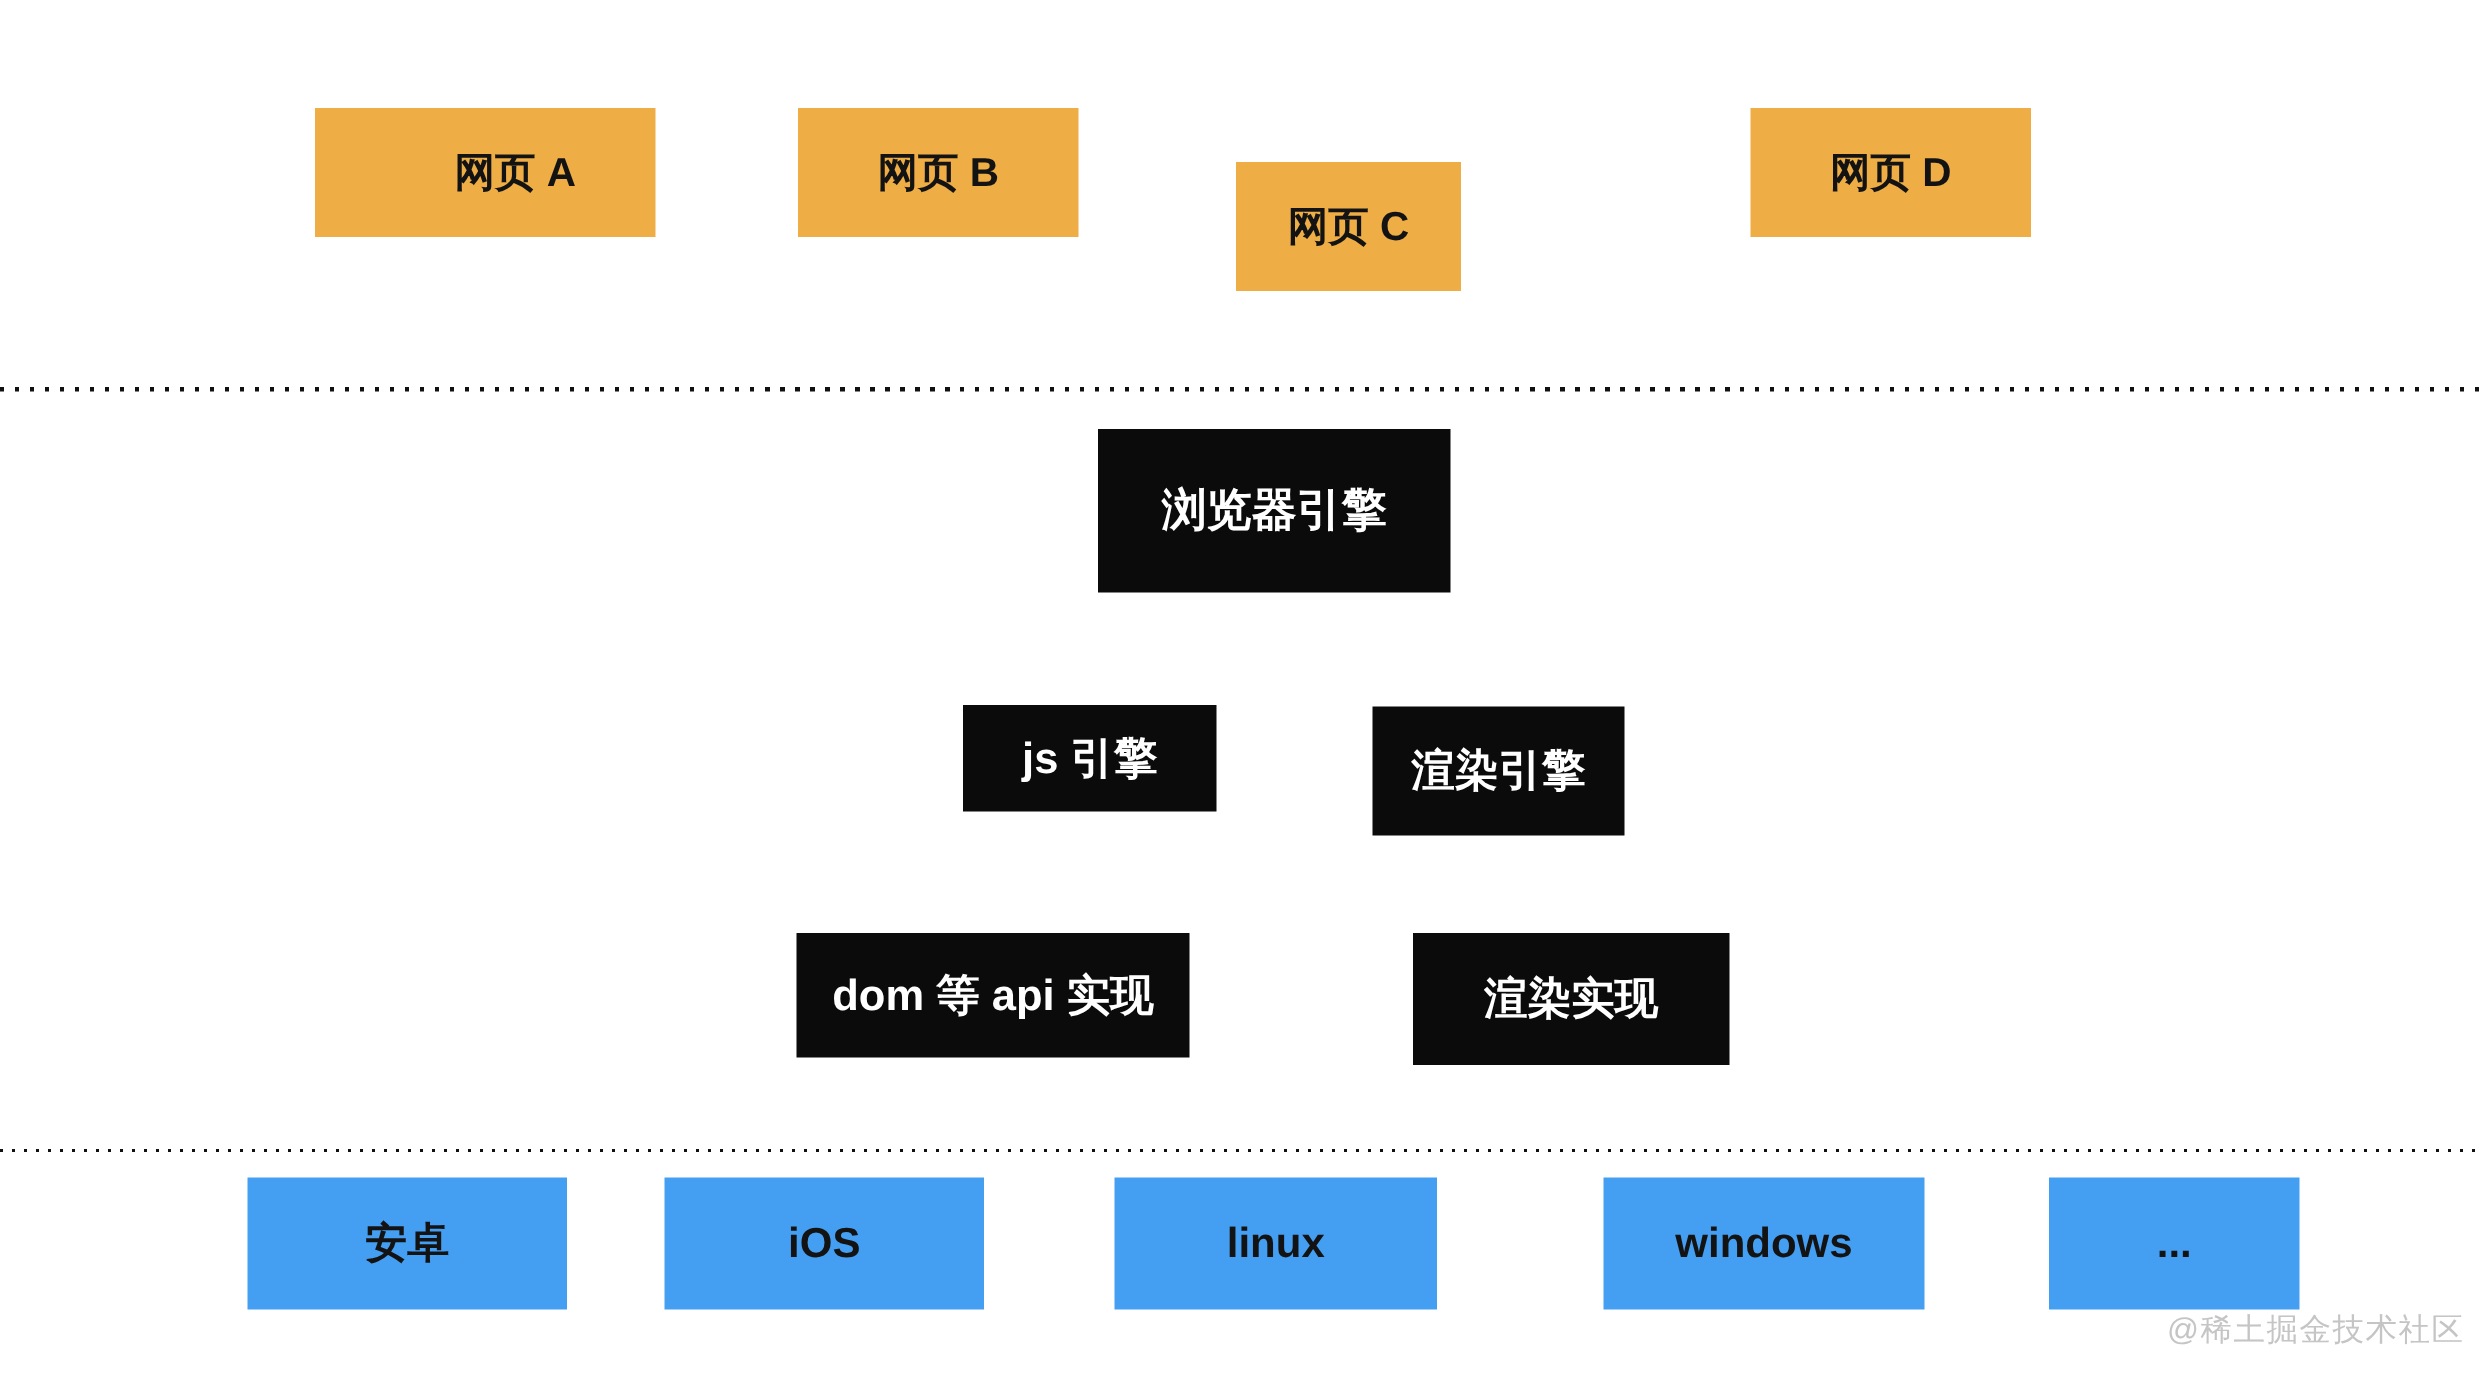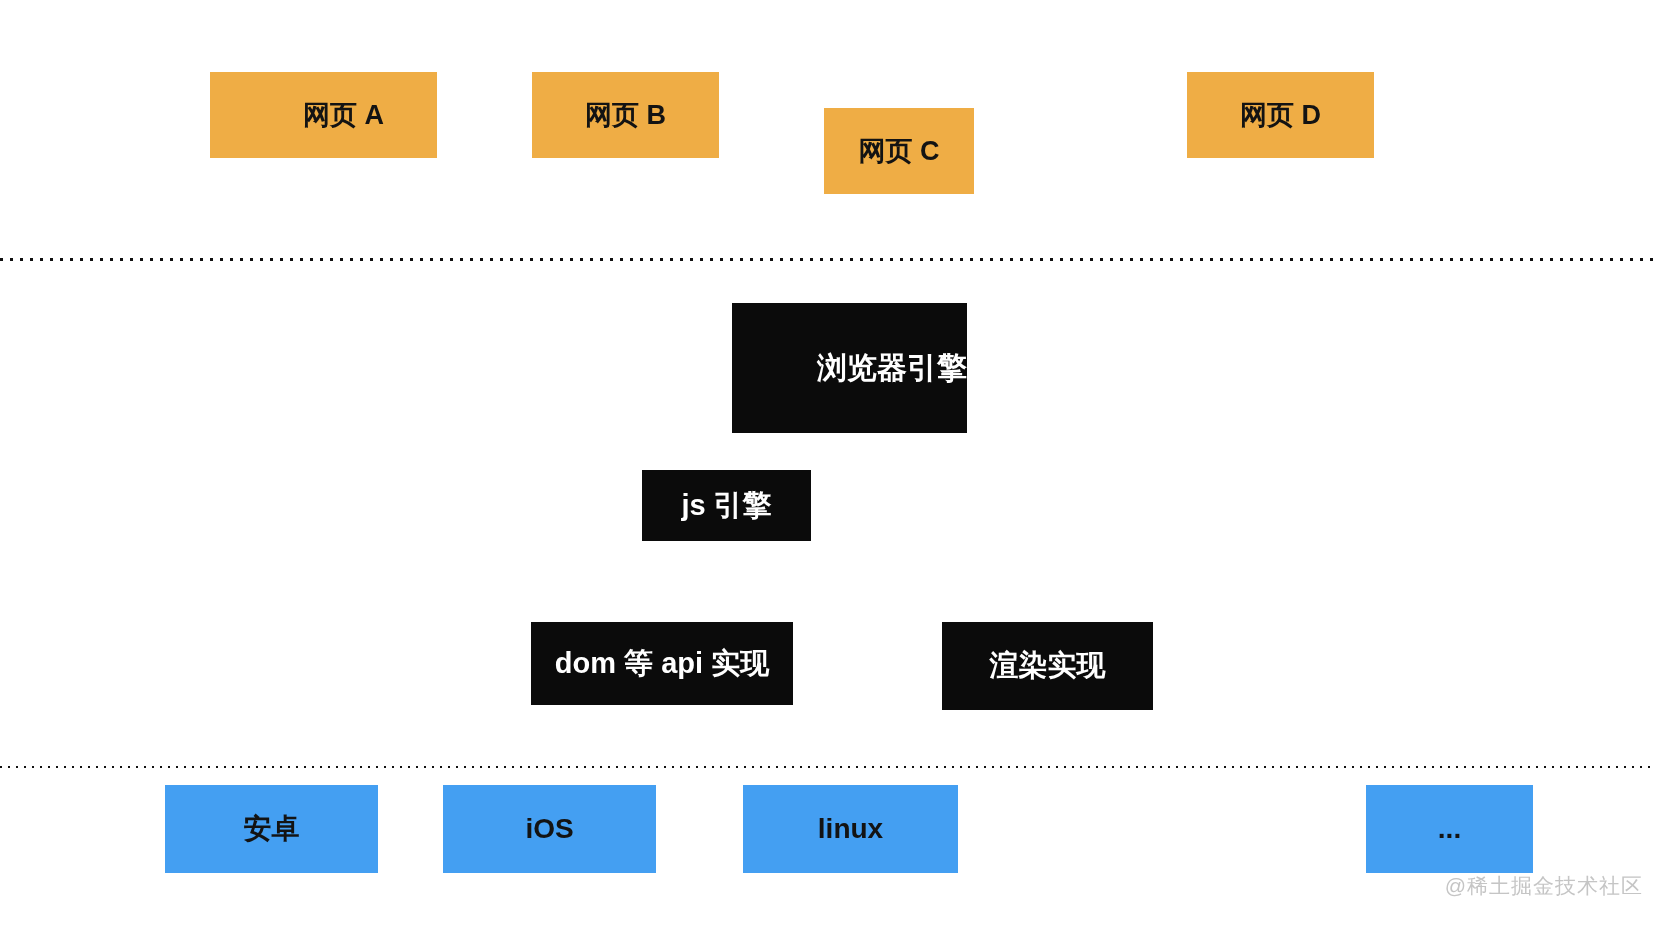--- a/index.html
+++ b/index.html
@@ -69,22 +69,22 @@
     right: 13px;
     font-size: 21px;
     font-weight: 400;
     color: var(--watermark-color, #c5c5c5);
     letter-spacing: 1px;
   }
   
   #wpA { left: 210px; padding-left: 40px; }
   #wpB { left: 532px; }
   #wpC { left: 824px; width: 150px; margin-top: 36px; }
-  #wpD { left: 1167px; margin-left: 20px; }
-  #browserEngine { left: 732px; top: 303px; width: 235px; height: 130px; font-size: 30px; justify-content: flex-end; }
+  #wpD { left: 1167px; }
+  #browserEngine { left: 732px; top: 286px; width: 235px; height: 109px; font-size: 30px; }
   #jsEngine      { left: 642px; top: 470px; width: 169px; height: 71px; }
   #renderEngine  { left: 915px; top: 471px; width: 168px; height: 86px; }
   #domApiImpl    { left: 531px; top: 622px; width: 262px; height: 83px; }
   #renderImpl    { left: 942px; top: 622px; width: 211px; height: 88px; }
   #osAndroid { left: 165px;  width: 213px; }
   #osIos     { left: 443px;  width: 213px; }
   #osLinux   { left: 743px;  width: 215px; }
   #osWindows { left: 1069px; width: 214px; }
   #osMore    { left: 1366px; width: 167px; }
 </style>
@@ -107,37 +107,43 @@
   </div>
 
   <div class="dotted-line coarse"></div>
 
   <div id="browserEngine" class="box engine-box">
     <span>浏览器引擎</span>
   </div>
   <div id="jsEngine" class="box engine-box">
     <span>js 引擎</span>
   </div>
+  <div id="renderEngine" class="box engine-box">
+    <span>渲染引擎</span>
+  </div>
   <div id="domApiImpl" class="box engine-box">
     <span>dom 等 api 实现</span>
   </div>
   <div id="renderImpl" class="box engine-box">
     <span>渲染实现</span>
   </div>
 
   <div class="dotted-line fine"></div>
 
   <div id="osAndroid" class="box os-box">
     <span>安卓</span>
   </div>
   <div id="osIos" class="box os-box">
     <span>iOS</span>
   </div>
   <div id="osLinux" class="box os-box">
     <span>linux</span>
   </div>
+  <div id="osWindows" class="box os-box">
+    <span>windows</span>
+  </div>
   <div id="osMore" class="box os-box">
     <span>...</span>
   </div>
 
   <div class="watermark">@稀土掘金技术社区</div>
 
 </div>
 
 </body></html>

